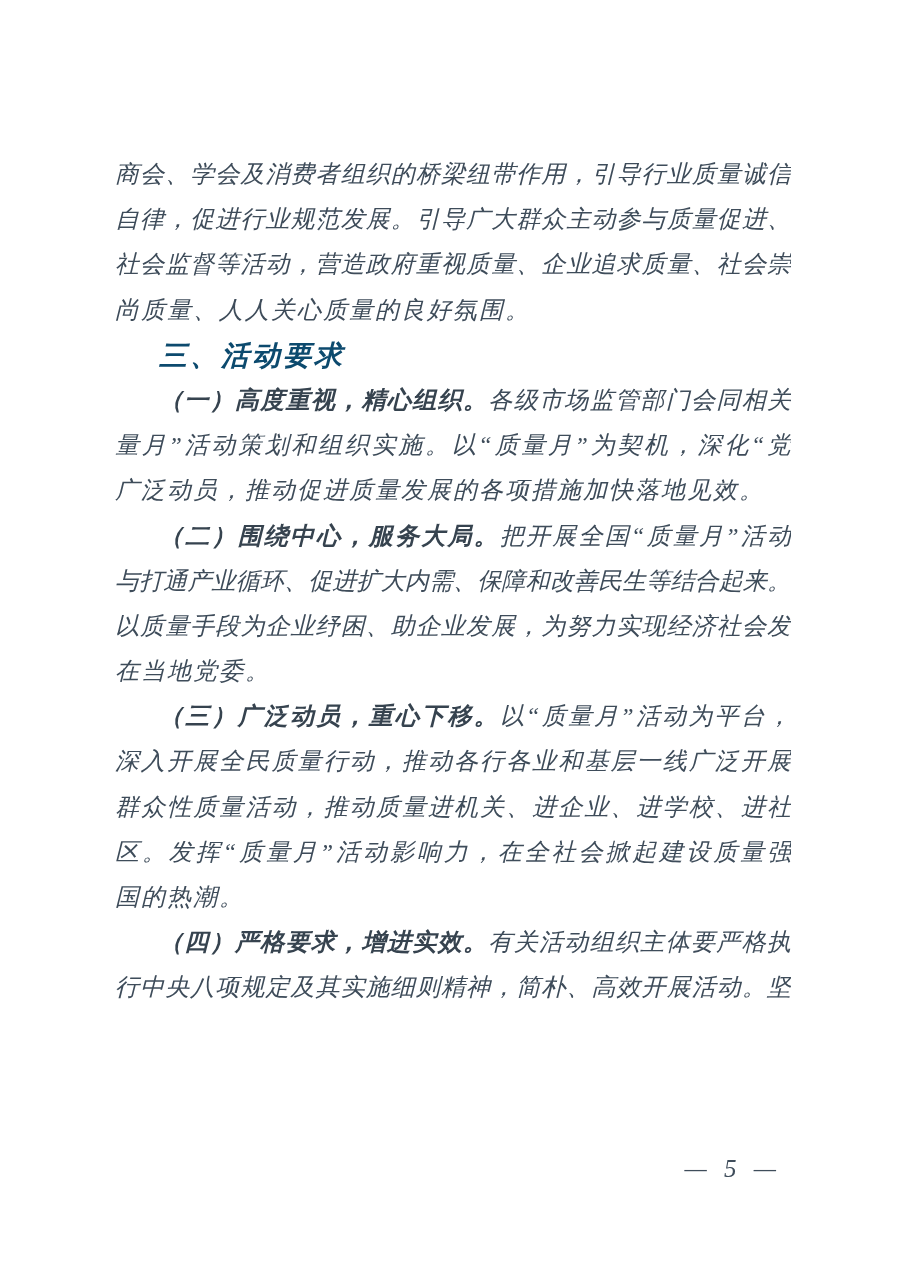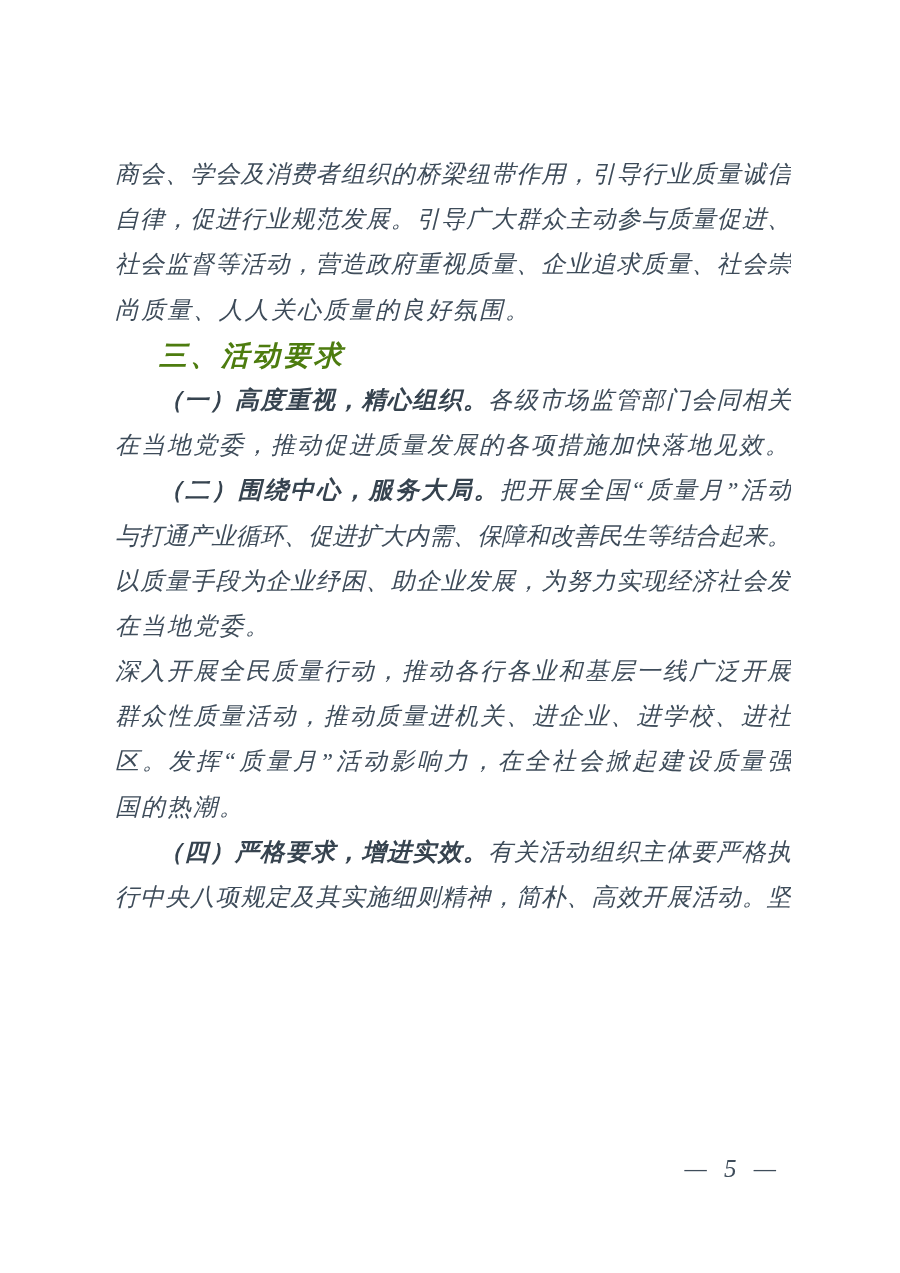--- a/index.html
+++ b/index.html
@@ -53,21 +53,21 @@
     font-weight: 600;
     color: #36434f;
   }
   .seg-song {
     font-weight: 400;
   }
   .line.heading-line {
     font-family: "Liberation Sans", sans-serif;
     font-weight: 700;
     font-size: 28px;
-    color: #4d7c0f;
+    color: #0c4a6e;
     letter-spacing: 3px;
     text-align: center;
     text-align-last: left;
   }
   .page-number {
     position: absolute;
     top: 1152px;
     right: 117px;
     height: 34px;
     line-height: 34px;
@@ -81,25 +81,27 @@
 <body>
 
 <div class="sheet">
   <div class="text-block" id="doc-body">
       <div class="line justified"><span class="seg-song">商会、学会及消费者组织的桥梁纽带作用，引导行业质量诚信</span></div>
       <div class="line justified"><span class="seg-song">自律，促进行业规范发展。引导广大群众主动参与质量促进、</span></div>
       <div class="line justified"><span class="seg-song">社会监督等活动，营造政府重视质量、企业追求质量、社会崇</span></div>
       <div class="line last"><span class="seg-song">尚质量、人人关心质量的良好氛围。</span></div>
       <div class="line last indent heading-line"><span class="seg-hei">三、活动要求</span></div>
       <div class="line justified indent"><span class="seg-kai">（一）高度重视，精心组织。</span><span class="seg-song">各级市场监管部门会同相关</span></div>
-      <div class="line last"><span class="seg-song">在当地党委，推动促进质量发展的各项措施加快落地见效。</span></div>
+      <div class="line justified"><span class="seg-song">量月”活动策划和组织实施。以“质量月”为契机，深化“党</span></div>
+      <div class="line last"><span class="seg-song">广泛动员，推动促进质量发展的各项措施加快落地见效。</span></div>
       <div class="line justified indent"><span class="seg-kai">（二）围绕中心，服务大局。</span><span class="seg-song">把开展全国“质量月”活动</span></div>
       <div class="line justified"><span class="seg-song">与打通产业循环、促进扩大内需、保障和改善民生等结合起来。</span></div>
       <div class="line justified"><span class="seg-song">以质量手段为企业纾困、助企业发展，为努力实现经济社会发</span></div>
       <div class="line last"><span class="seg-song">在当地党委。</span></div>
+      <div class="line justified indent"><span class="seg-kai">（三）广泛动员，重心下移。</span><span class="seg-song">以“质量月”活动为平台，</span></div>
       <div class="line justified"><span class="seg-song">深入开展全民质量行动，推动各行各业和基层一线广泛开展</span></div>
       <div class="line justified"><span class="seg-song">群众性质量活动，推动质量进机关、进企业、进学校、进社</span></div>
       <div class="line justified"><span class="seg-song">区。发挥“质量月”活动影响力，在全社会掀起建设质量强</span></div>
       <div class="line last"><span class="seg-song">国的热潮。</span></div>
       <div class="line justified indent"><span class="seg-kai">（四）严格要求，增进实效。</span><span class="seg-song">有关活动组织主体要严格执</span></div>
       <div class="line justified"><span class="seg-song">行中央八项规定及其实施细则精神，简朴、高效开展活动。坚</span></div>
     </div>
   <div class="page-number">— 5 —</div>
 </div>
 

